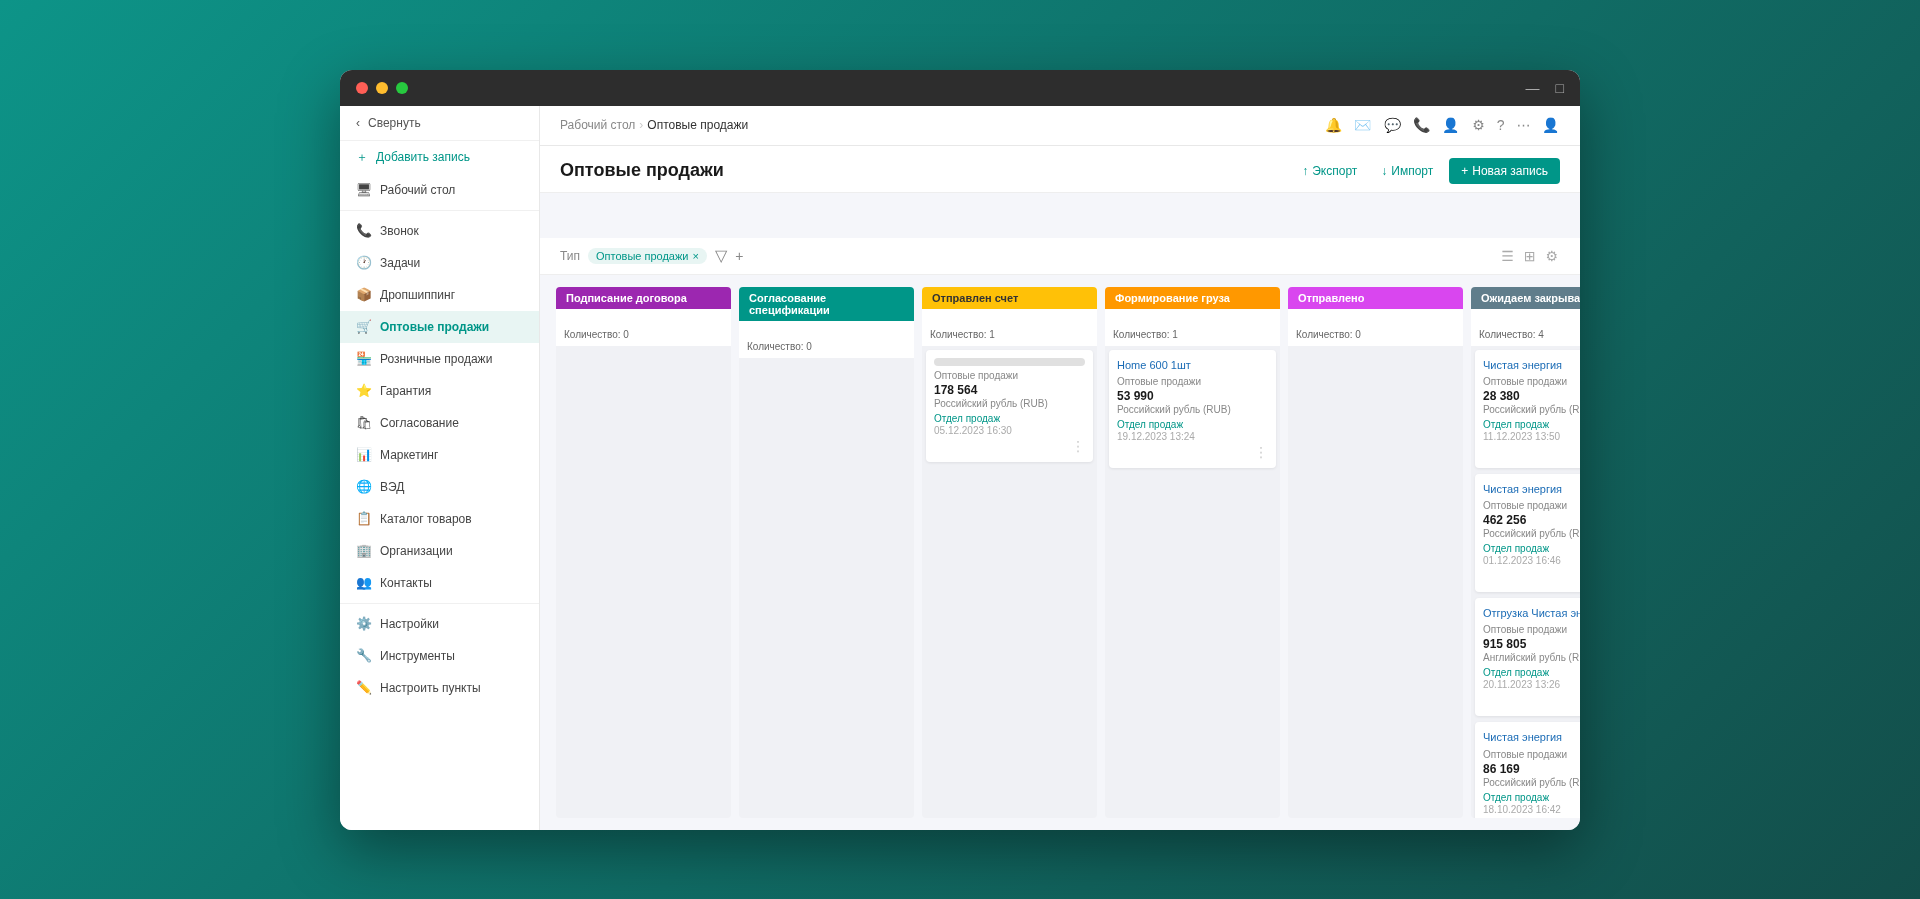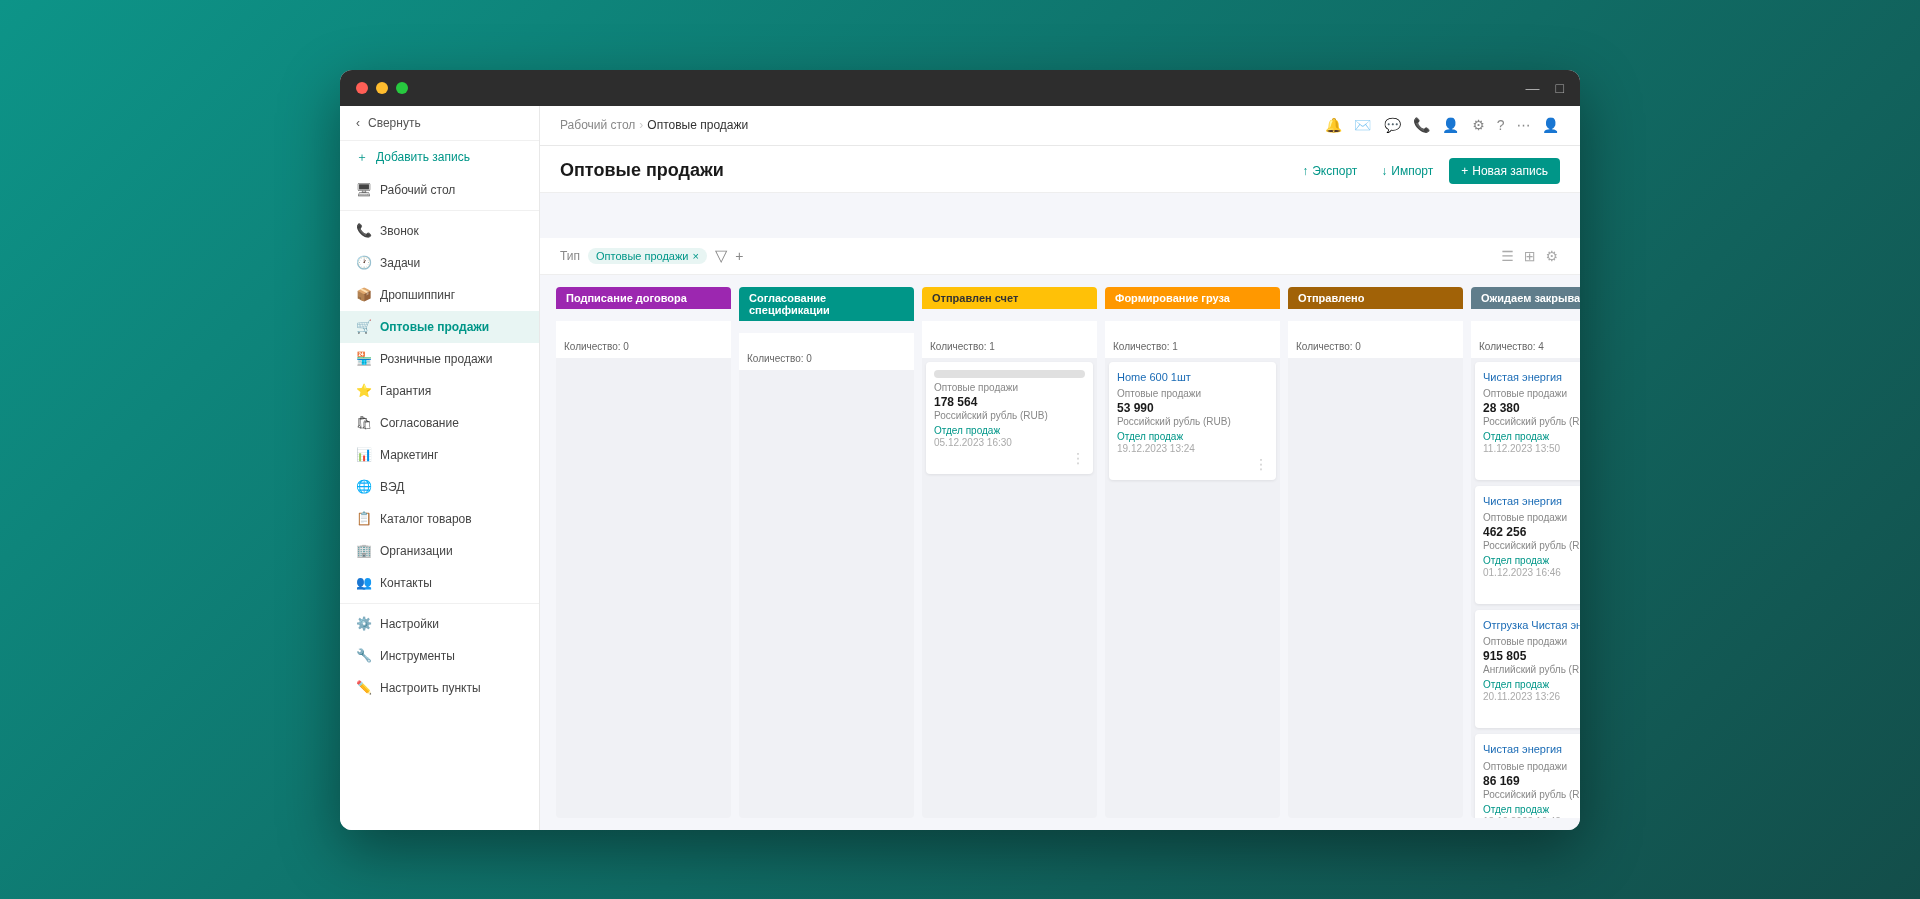--- a/index.html
+++ b/index.html
@@ -155,21 +155,21 @@
       display: flex;
       flex-direction: column;
       gap: 0;
     }
     .col-header {
       padding: 5px 10px;
       border-radius: 4px 4px 0 0;
       font-size: 11px;
       font-weight: 600;
       color: #fff;
-      margin-bottom: 12px;
+      margin-bottom: 0;
     }
     .col-count { font-size: 10px; color: #666; padding: 20px 8px 6px; background: #fff; }
     .col-cards {
       flex: 1;
       overflow-y: auto;
       background: #f0f1f5;
       border-radius: 0 0 4px 4px;
       padding: 4px;
       display: flex;
       flex-direction: column;
@@ -188,21 +188,21 @@
     .card-type { color: #888; font-size: 10px; margin-bottom: 2px; }
     .card-amount { font-weight: 700; color: #1a1a1a; font-size: 12px; margin-bottom: 1px; }
     .card-currency { color: #888; font-size: 10px; margin-bottom: 4px; }
     .card-dept { color: #009688; font-size: 10px; margin-bottom: 1px; }
     .card-date { color: #aaa; font-size: 10px; }
     .card-menu { text-align: right; color: #ccc; font-size: 14px; margin-top: 2px; }
     .col-header.purple { background: #9c27b0; }
     .col-header.teal { background: #009688; }
     .col-header.amber { background: #ffc107; color: #333; }
     .col-header.orange { background: #ff9800; }
-    .col-header.pink { background: #a16207; }
+    .col-header.pink { background: #d946ef; }
     .col-header.blue-grey { background: #607d8b; }
     .privacy-bar {
       height: 8px; background: #e0e0e0; border-radius: 4px; margin-bottom: 4px;
     }
   </style>
 </head>
 <body>
 
 <div class="window">
 

